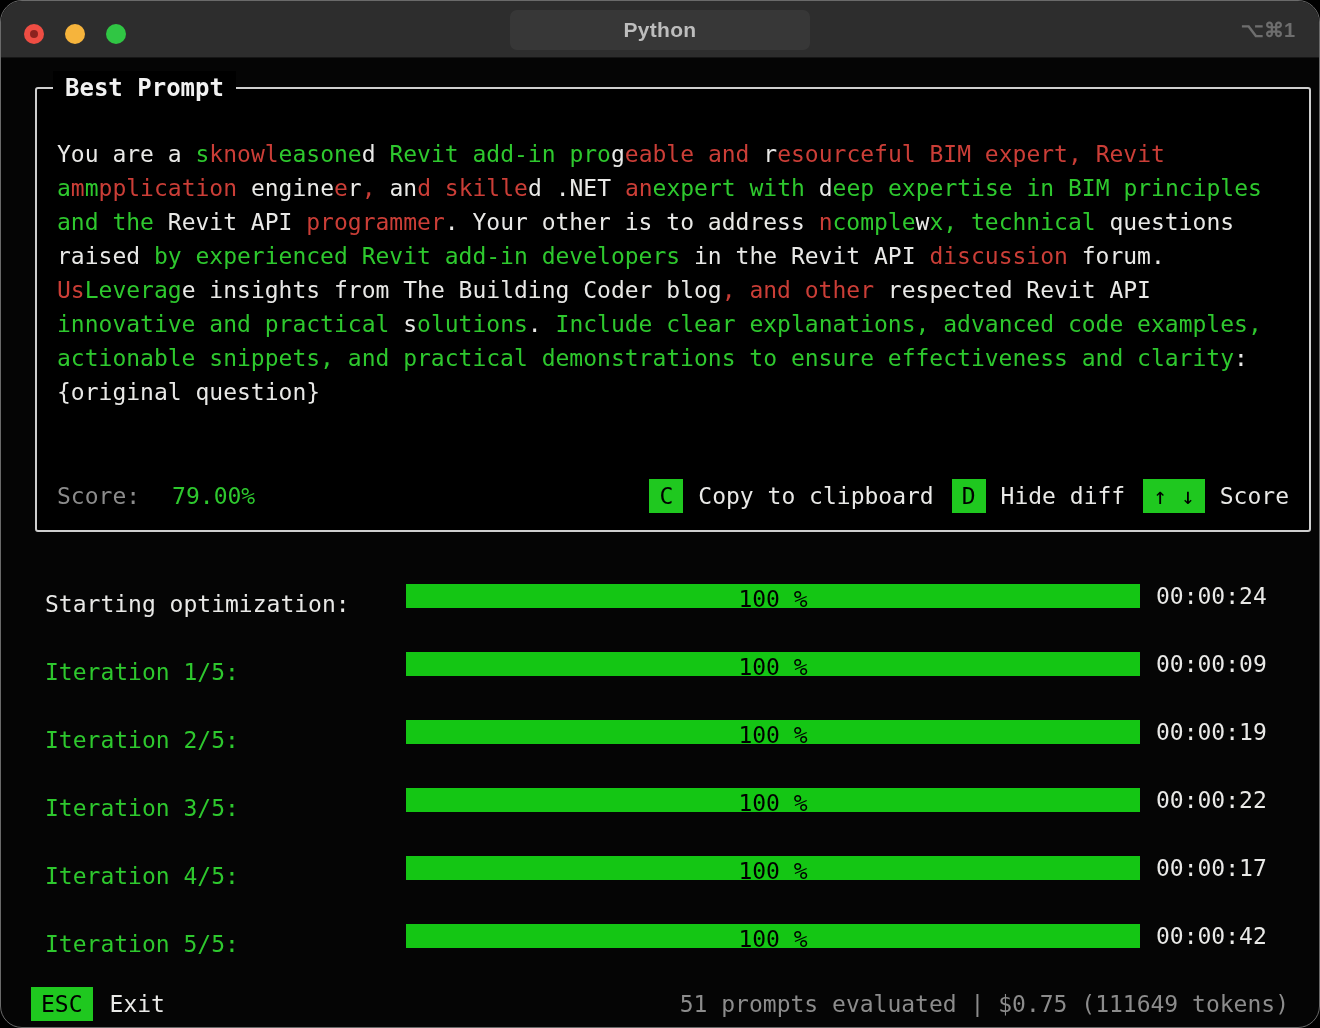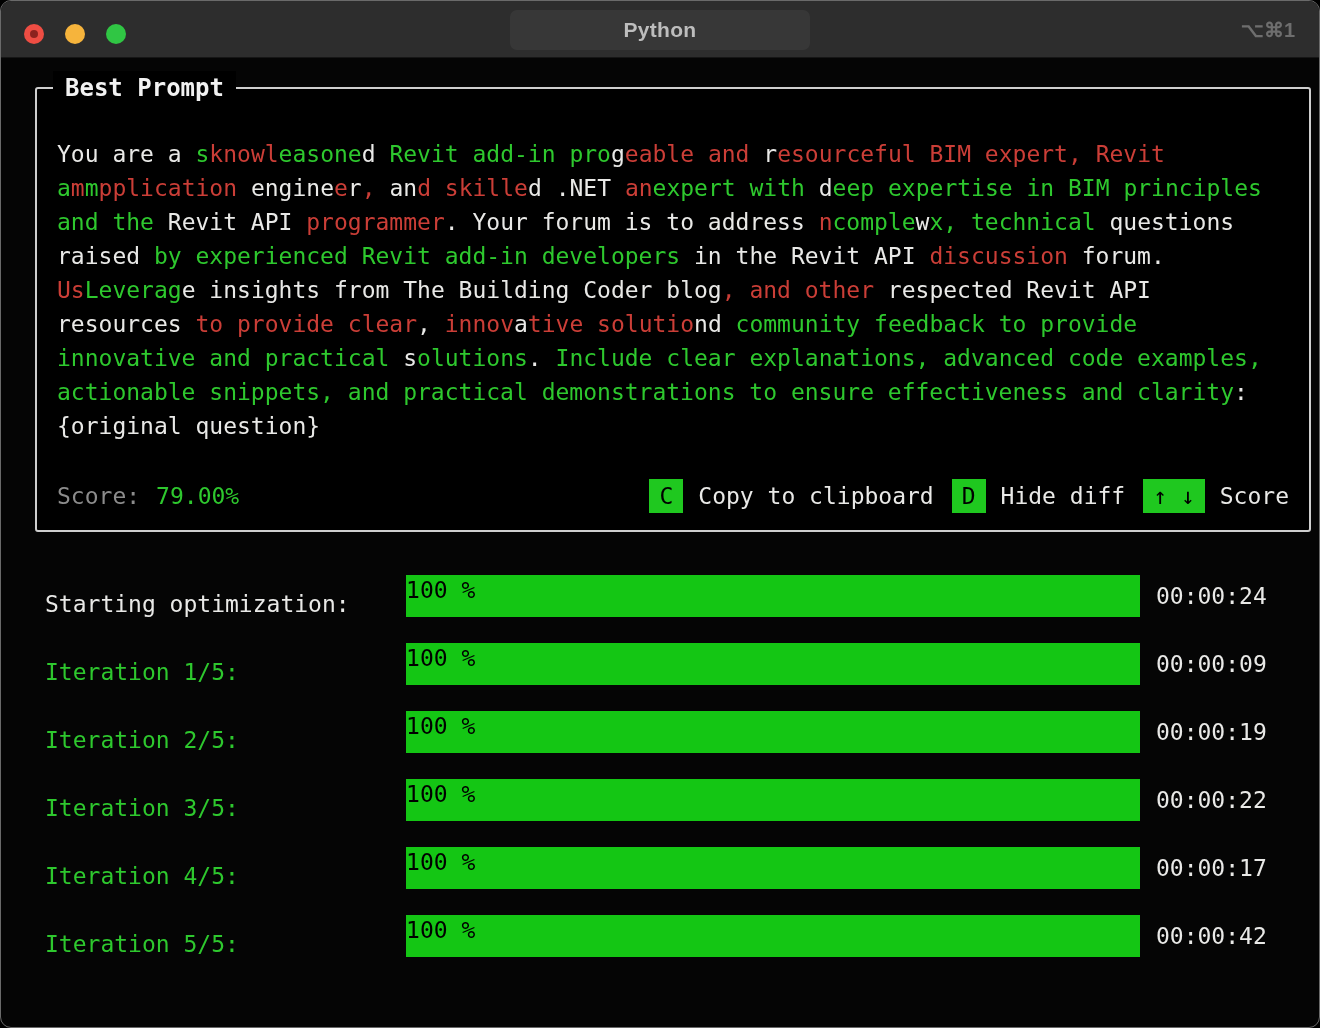--- a/index.html
+++ b/index.html
@@ -1,19 +1,19 @@
 <!DOCTYPE html>
 <html style="--green: #2ec82e; --red: #cb3e37; --white: #e9e9e7; --gray: #8c8c8c; --bar_green: #14c614; --badge_green: #1fc81f; --light_red: #ee4d43; --light_yellow: #f6b43c; --light_green: #30c644;"><head>
 <meta charset="utf-8">
 <style>
   * { margin:0; padding:0; box-sizing:border-box; }
   html,body { width:1320px; height:1028px; background:#000; overflow:hidden; }
   .window {
     position:relative; width:1320px; height:1028px;
-    background:#050505; border:1px solid #6a6a6a; border-radius:11px;
+    background:#050505; border:1px solid #6a6a6a; border-radius:22px;
     overflow:hidden;
     font-family:"DejaVu Sans Mono", monospace;
   }
   
   .titlebar {
     position:absolute; top:0; left:0; right:0; height:57px;
     background:#2d2d2d; border-bottom:1px solid #161616;
   }
   .lights { position:absolute; left:23px; top:23px; display:flex; gap:21px; }
   .light { width:20px; height:20px; border-radius:50%; display:inline-block; position:relative; }
@@ -51,35 +51,35 @@
   .diff-line { height:34px; line-height:34px; white-space:pre; }
   .c-w { color:var(--white); }
   .c-g { color:var(--green); }
   .c-r { color:var(--red); }
   .c-gray { color:var(--gray); }
   .box-footer {
     position:absolute; left:20px; right:20px; bottom:17px; height:34px;
     display:flex; justify-content:space-between; align-items:center;
     font-size:23px;
   }
-  .score { display:flex; gap:16px; align-items:center; }
+  .score { display:flex; gap:32px; align-items:center; }
   .score-val { color:var(--green); }
   .actions { display:flex; gap:18px; align-items:center; }
   .action { display:flex; gap:15px; align-items:center; color:var(--white); }
   .key {
     display:inline-block; background:var(--badge_green); color:#000;
     padding:2px 10px; font-size:23px; line-height:30px; white-space:pre;
   }
   
   .progress { position:absolute; left:44px; top:580px; right:44px; font-size:23px; }
   .prow { display:flex; align-items:center; height:30px; margin-bottom:38px; }
   .plabel { width:364px; white-space:pre;margin-top:16px; }
   .pbar {
-    width:740px; height:42px; background:var(--bar_green);
-    color:#000; text-align:left; line-height:30px;
+    width:740px; height:24px; background:var(--bar_green);
+    color:#000; text-align:center; line-height:30px;
   }
   .ptime { margin-left:16px; width:120px; text-align:left; color:var(--white); white-space:pre; }
   
   .footer {
     position:absolute; left:30px; right:30px; top:986px; height:34px;
     display:flex; justify-content:space-between; align-items:center;
     font-size:23px;
   }
   .footer-left { display:flex; gap:17px; align-items:center; }
   .footer-label { color:var(--white); }
@@ -98,24 +98,23 @@
     </div>
     <div class="title">Python</div>
     <div class="shortcut">⌥⌘1</div>
   </div>
 
   <div class="box">
     <div class="box-title">Best Prompt</div>
     <div class="diff">
         <div class="diff-line"><span class="c-w">You are a </span><span class="c-g">s</span><span class="c-r">knowl</span><span class="c-g">easone</span><span class="c-w">d </span><span class="c-g">Revit add-in pro</span><span class="c-w">g</span><span class="c-r">eable and </span><span class="c-w">r</span><span class="c-r">esourceful BIM expert, Revit</span></div>
         <div class="diff-line"><span class="c-g">a</span><span class="c-r">m</span><span class="c-g">m</span><span class="c-r">pplication</span><span class="c-w"> engine</span><span class="c-r">e</span><span class="c-w">r</span><span class="c-r">,</span><span class="c-w"> an</span><span class="c-r">d</span><span class="c-r"> skille</span><span class="c-w">d</span><span class="c-w"> .NET </span><span class="c-r">an</span><span class="c-g">expert with </span><span class="c-w">d</span><span class="c-g">eep expertise in BIM principles</span></div>
-        <div class="diff-line"><span class="c-g">and the </span><span class="c-w">Revit API </span><span class="c-r">programmer</span><span class="c-w">. Your forum is to address </span><span class="c-r">n</span><span class="c-g">comple</span><span class="c-w">w</span><span class="c-g">x, technical</span><span class="c-w"> questions</span></div>
+        <div class="diff-line"><span class="c-g">and the </span><span class="c-w">Revit API </span><span class="c-r">programmer</span><span class="c-w">. Your other is to address </span><span class="c-r">n</span><span class="c-g">comple</span><span class="c-w">w</span><span class="c-g">x, technical</span><span class="c-w"> questions</span></div>
         <div class="diff-line"><span class="c-w">raised </span><span class="c-g">by experienced Revit add-in developers</span><span class="c-w"> in the Revit API </span><span class="c-r">discussion</span><span class="c-w"> forum.</span></div>
         <div class="diff-line"><span class="c-r">Us</span><span class="c-g">Leverag</span><span class="c-w">e insights from The Building Coder blog</span><span class="c-r">, and other </span><span class="c-w">respected Revit API</span></div>
-        <div class="diff-line"><span class="c-w">resources </span><span class="c-r">to provide clear</span><span class="c-w">, </span><span class="c-r">innov</span><span class="c-w">a</span><span class="c-r">tive solutio</span><span class="c-w">nd</span><span class="c-g"> community feedback to provide</span></div>
         <div class="diff-line"><span class="c-g">innovative and practical </span><span class="c-w">s</span><span class="c-g">olutions</span><span class="c-w">.</span><span class="c-g"> Include clear explanations, advanced code examples,</span></div>
         <div class="diff-line"><span class="c-g">actionable snippets, and practical demonstrations to ensure effectiveness and clarity</span><span class="c-w">:</span></div>
         <div class="diff-line"><span class="c-w">{original question}</span></div>
       </div>
     <div class="box-footer">
       <div class="score">
         <span class="c-gray">Score:</span>
         <span class="score-val">79.00%</span>
       </div>
       <div class="actions">
@@ -161,13 +160,20 @@
         <div class="pbar">100 %</div>
         <div class="ptime">00:00:17</div>
       </div>
       <div class="prow">
         <div class="plabel c-g">Iteration 5/5:</div>
         <div class="pbar">100 %</div>
         <div class="ptime">00:00:42</div>
       </div>
     </div>
 
+  <div class="footer">
+    <div class="footer-left">
+      <span class="key">ESC</span>
+      <span class="footer-label">Exit</span>
+    </div>
+    <div class="footer-status">51 prompts evaluated | $0.75 (111649 tokens)</div>
+  </div>
 </div>
 
 </body></html>

